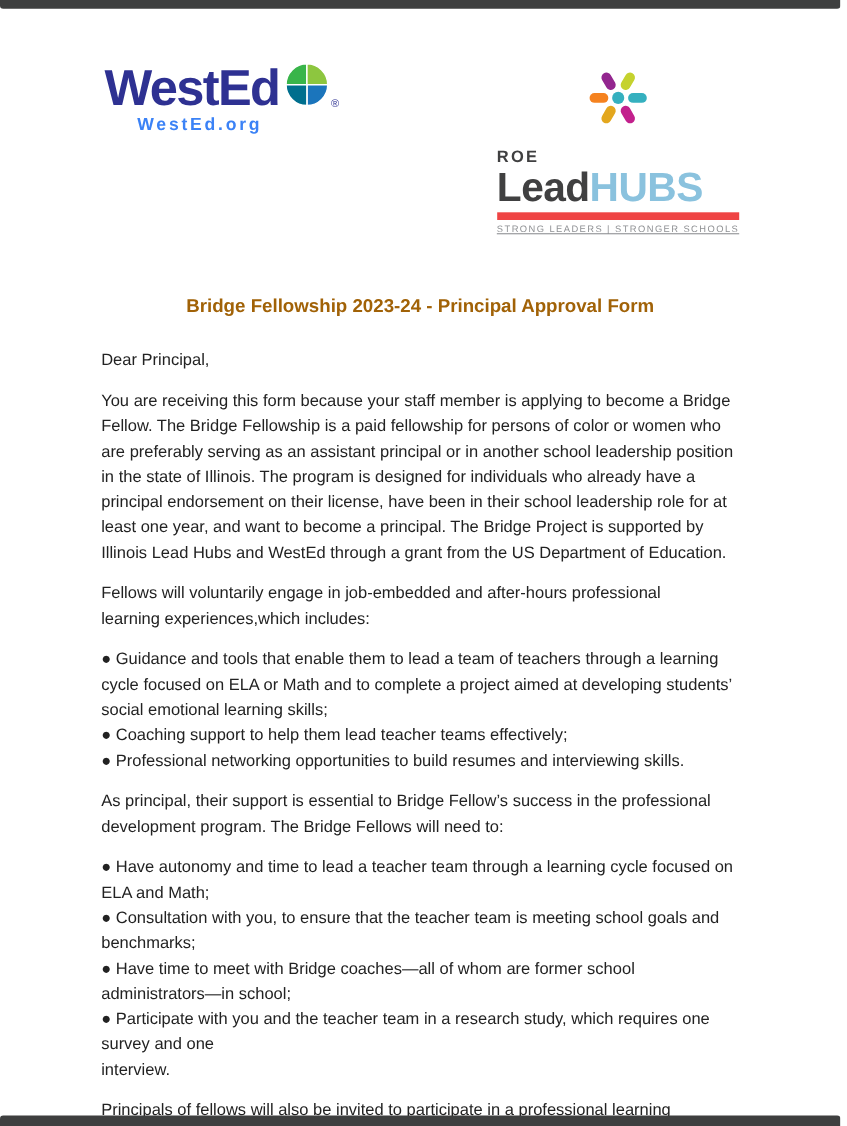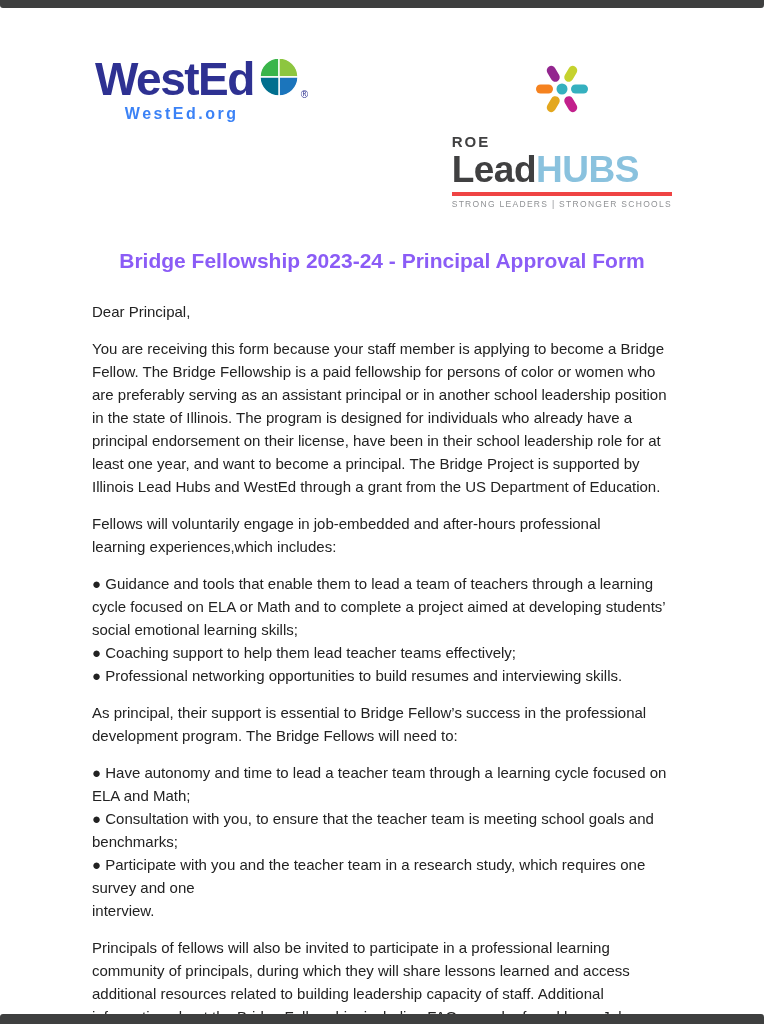--- a/index.html
+++ b/index.html
@@ -41,28 +41,28 @@
   }
 
   .leadhubs { display: flex; align-items: center; gap: 8px; flex-direction: column; }
   .lh-text { display: flex; flex-direction: column; }
   .lh-roe { font-size: 15px; font-weight: bold; color: #404041; letter-spacing: 2px; line-height: 1.1; }
   .lh-word { font-size: 37px; font-weight: bold; line-height: 1.05; letter-spacing: -0.5px; }
   .lh-lead { color: #404041; }
   .lh-hubs { color: #8ac2de; }
   .lh-tagline {
     font-size: 8.5px; color: #8f9194; letter-spacing: 1.3px;
-    margin-top: 3px; white-space: nowrap; border-top: 4px solid #ef4444; padding-top: 3px;
+    margin-top: 3px; white-space: nowrap; border-top: 7px solid #ef4444; padding-top: 3px; text-decoration: underline;
   }
 
   
   .doc-title {
     text-align: center;
-    font-size: 21px; font-weight: bold; color: #8b5cf6;
-    margin-top: 40px;
+    font-size: 17px; font-weight: bold; color: #a16207;
+    margin-top: 56px;
   }
   .letter {
     padding: 27px 88px 0 92px;
     font-size: 15px; line-height: 23px; color: #222222;
   }
   .letter .block { margin: 0 0 14px; white-space: pre-wrap; }
   .letter .bullet { margin: 0; white-space: pre-wrap; }
   .letter .bullet-group { margin: 0 0 14px; }
 </style>
 </head>
@@ -141,20 +141,22 @@
       <p class="bullet">● Guidance and tools that enable them to lead a team of teachers through a learning cycle focused on ELA or Math and to complete a project aimed at developing students’ social emotional learning skills;</p>
       <p class="bullet">● Coaching support to help them lead teacher teams effectively;</p>
       <p class="bullet">● Professional networking opportunities to build resumes and interviewing skills.</p>
     </div>
 
     <p class="block">As principal, their support is essential to Bridge Fellow’s success in the professional development program. The Bridge Fellows will need to:</p>
 
     <div class="bullet-group">
       <p class="bullet">● Have autonomy and time to lead a teacher team through a learning cycle focused on ELA and Math;</p>
       <p class="bullet">● Consultation with you, to ensure that the teacher team is meeting school goals and benchmarks;</p>
+      <p class="bullet">● Have time to meet with Bridge coaches—all of whom are former school
+administrators—in school;</p>
       <p class="bullet">● Participate with you and the teacher team in a research study, which requires one survey and one
 interview.</p>
     </div>
 
     <p class="block">Principals of fellows will also be invited to participate in a professional learning community of principals, during which they will share lessons learned and access additional resources related to building leadership capacity of staff. Additional information about the Bridge Fellowship, including FAQs, can be found here. Job-embedded practice is a critical component of the fellowship, so we are asking applicants</p>
   </div>
 
   <div class="edge-bar edge-bottom"></div>
 
 </div>

